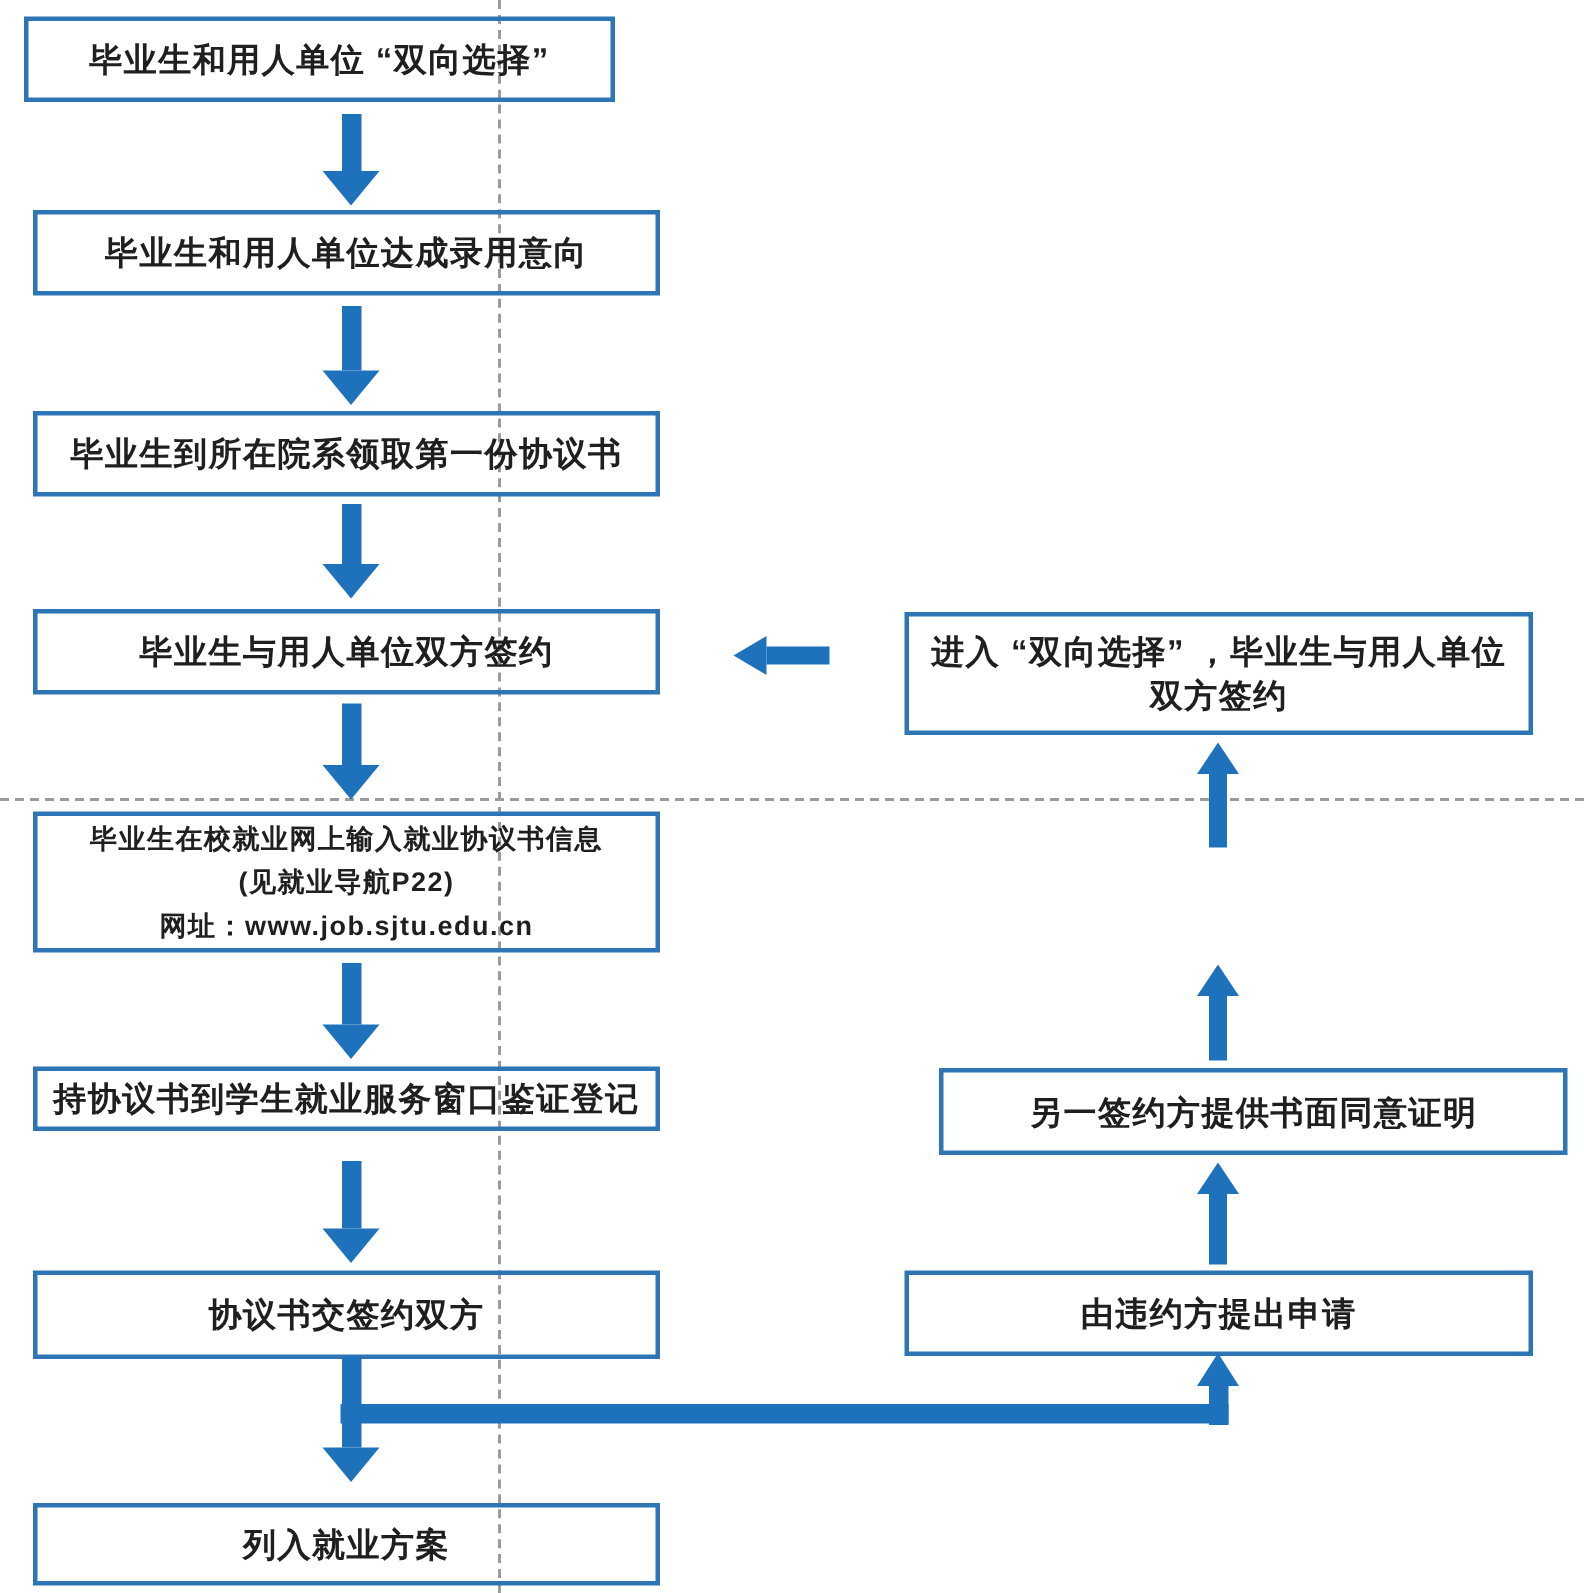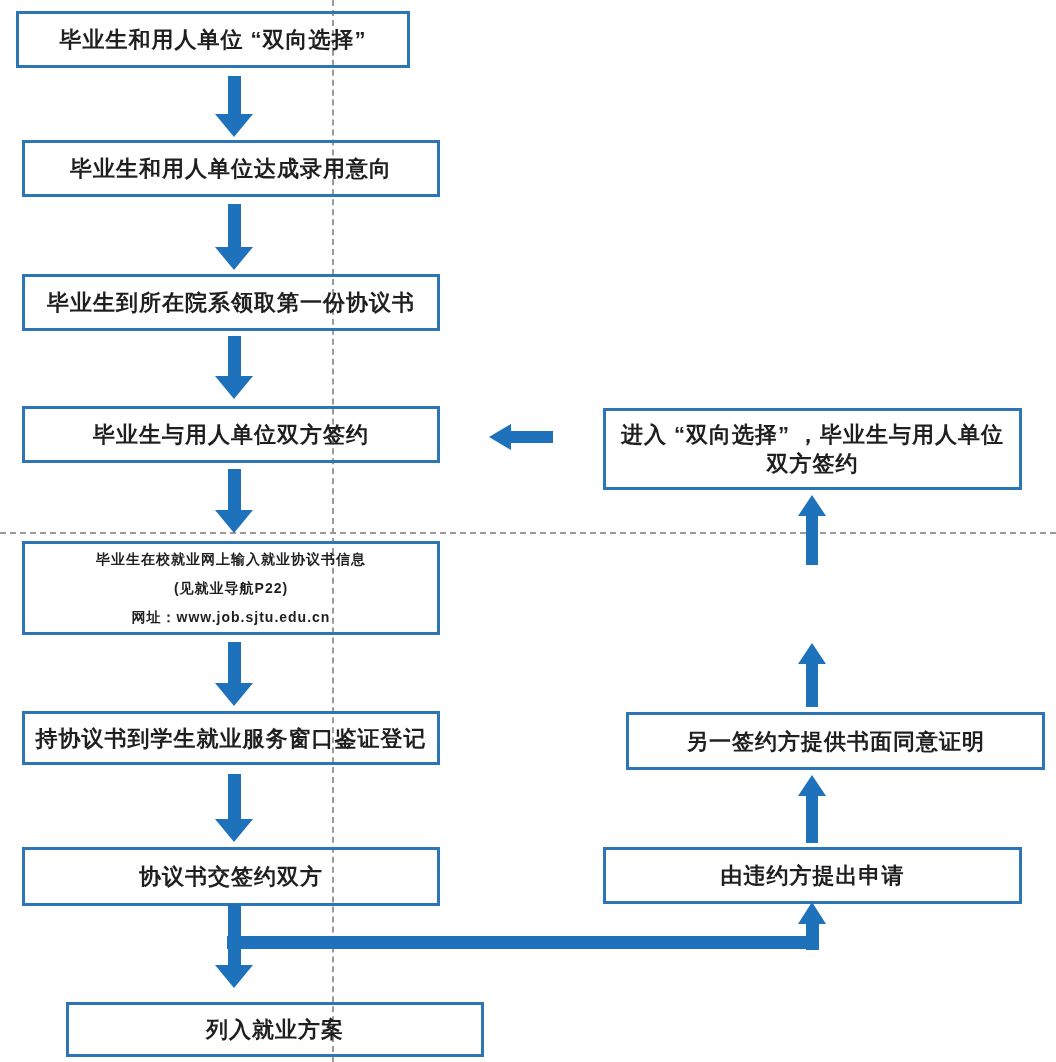--- a/index.html
+++ b/index.html
@@ -31,21 +31,21 @@
   .box .label{
     color:#1f1f1f;
     font-weight:700;
     font-size:22px;
     line-height:29px;
     text-align:center;
     white-space:pre-line;
     letter-spacing:1px;
     padding:0 8px;
   }
-  .box.small-text .label{font-size:14px;border-radius:29px;}
+  .box.small-text .label{font-size:18px;border-radius:29px;}
   
   .arrow-down{position:absolute;width:38px;display:flex;flex-direction:column;align-items:center;z-index:1;}
   .arrow-down .shaft{width:13px;flex:1;background:#1E72BC;}
   .arrow-down .head{width:0;height:0;border-left:19px solid transparent;border-right:19px solid transparent;border-top:23px solid #1E72BC;}
   .arrow-up{position:absolute;width:28px;display:flex;flex-direction:column;align-items:center;z-index:1;}
   .arrow-up .head{width:0;height:0;border-left:14px solid transparent;border-right:14px solid transparent;border-bottom:21px solid #1E72BC;}
   .arrow-up .shaft{width:12px;flex:1;background:#1E72BC;}
   .arrow-left{position:absolute;height:26px;display:flex;flex-direction:row;align-items:center;z-index:1;}
   .arrow-left .head{width:0;height:0;border-top:13px solid transparent;border-bottom:13px solid transparent;border-right:22px solid #1E72BC;}
   .arrow-left .shaft{height:12px;flex:1;background:#1E72BC;}
@@ -85,29 +85,29 @@
   <div class="box" style="left:22px;top:406px;width:418px;height:57px;">
     <div class="label">毕业生与用人单位双方签约</div>
   </div>
 
   <div class="box small-text" style="left:22px;top:541px;width:418px;height:94px;">
     <div class="label">毕业生在校就业网上输入就业协议书信息
 (见就业导航P22)
 网址：www.job.sjtu.edu.cn</div>
   </div>
 
-  <div class="box" style="left:22px;top:711px;width:418px;height:54px;">
+  <div class="box" style="left:22px;top:711px;width:418px;height:43px;">
     <div class="label">持协议书到学生就业服务窗口鉴证登记</div>
   </div>
 
   <div class="box" style="left:22px;top:847px;width:418px;height:59px;">
     <div class="label">协议书交签约双方</div>
   </div>
 
-  <div class="box" style="left:22px;top:1002px;width:418px;height:55px;margin-left:44px;">
+  <div class="box" style="left:22px;top:1002px;width:418px;height:55px;">
     <div class="label">列入就业方案</div>
   </div>
 
   <div class="box" style="left:603px;top:408px;width:419px;height:82px;">
     <div class="label">进入 “双向选择” ，毕业生与用人单位双方签约</div>
   </div>
 
 
   <div class="box" style="left:626px;top:712px;width:419px;height:58px;">
     <div class="label">另一签约方提供书面同意证明</div>

